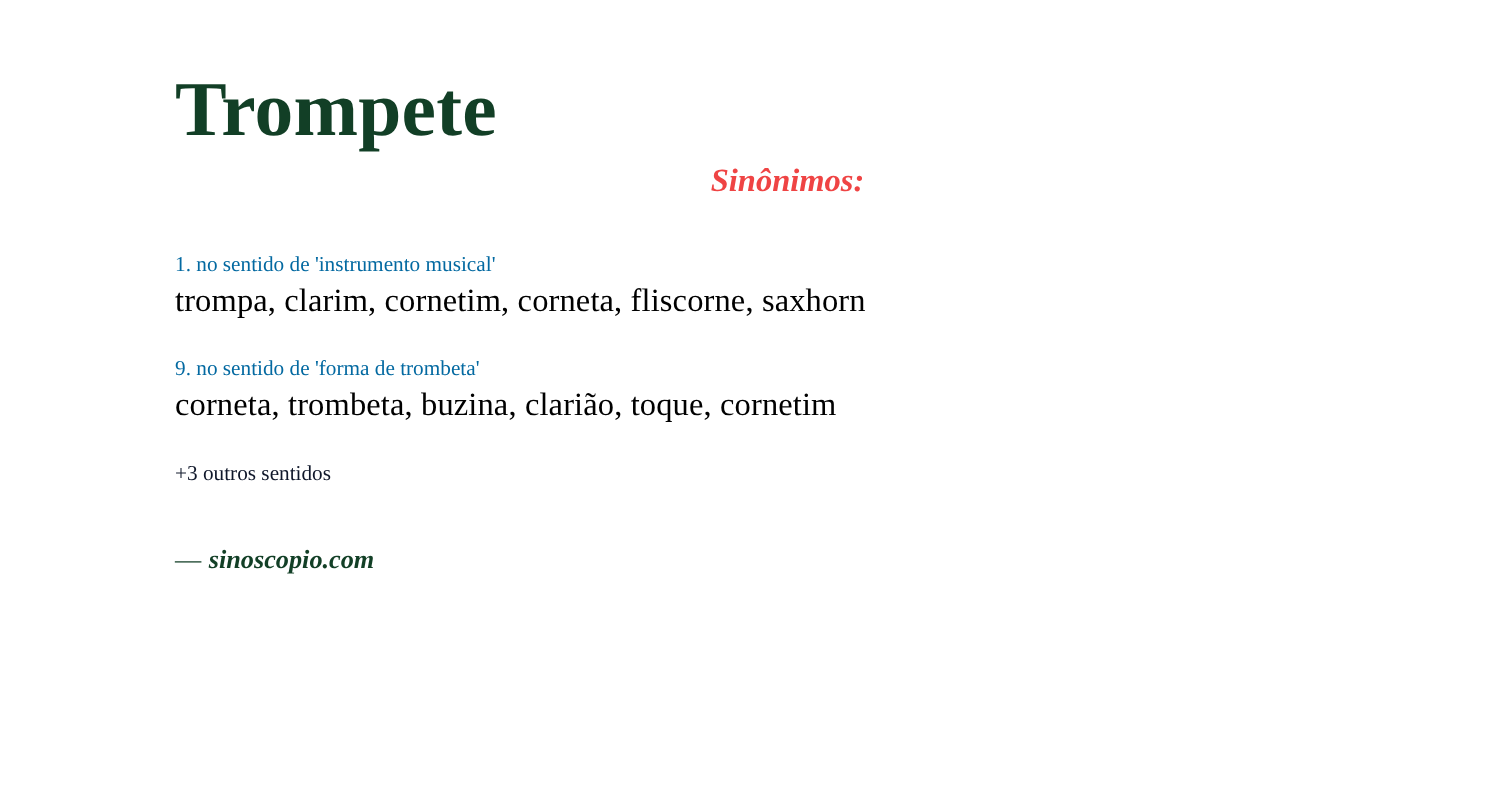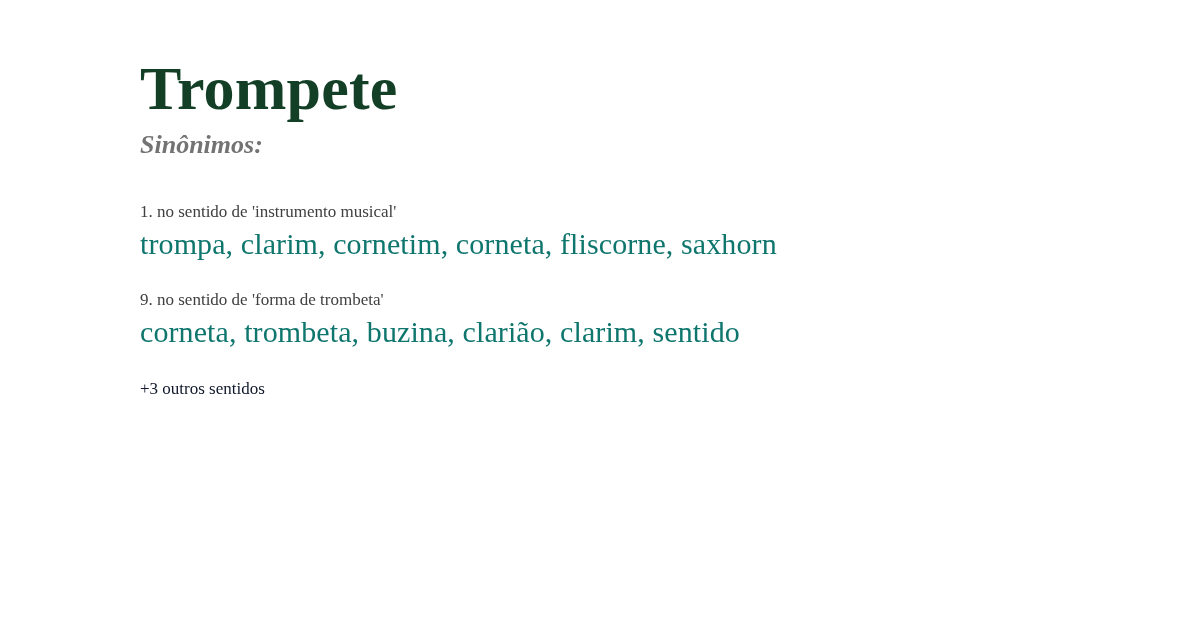--- a/index.html
+++ b/index.html
@@ -28,39 +28,40 @@
     color: #123f26;
     line-height: 1.05;
     margin: 0;
     letter-spacing: 0.2px;
   }
   .subtitle {
     font-family: "Liberation Serif", "DejaVu Serif", serif;
     font-size: 26px;
     font-weight: bold;
     font-style: italic;
-    color: #737373;
+    color: #ef4444;
     margin: 10px 0 0 0;
     line-height: 1.1;
+    text-align: center;
   }
   .senses {
     margin-top: 42px;
   }
   .sense {
     margin-bottom: 27px;
   }
   .sense-label {
     font-size: 17px;
-    color: #404040;
+    color: #0369a1;
     line-height: 1.2;
     margin-bottom: 3px;
   }
   .sense-words {
-    font-size: 30px;
-    color: #0f766e;
+    font-size: 26px;
+    color: #000000;
     line-height: 1.25;
     letter-spacing: 0.1px;
   }
   .more {
     font-size: 17px;
     color: #0f172a;
     margin-top: 29px;
   }
   .source {
     margin-top: 46px;
@@ -85,22 +86,25 @@
 
   <div class="senses">
 
     <div class="sense">
       <div class="sense-label">1. no sentido de 'instrumento musical'</div>
       <div class="sense-words">trompa, clarim, cornetim, corneta, fliscorne, saxhorn</div>
     </div>
 
     <div class="sense">
       <div class="sense-label">9. no sentido de 'forma de trombeta'</div>
-      <div class="sense-words">corneta, trombeta, buzina, clarião, clarim, sentido</div>
+      <div class="sense-words">corneta, trombeta, buzina, clarião, toque, cornetim</div>
     </div>
 
 
   </div>
 
   <div class="more">+3 outros sentidos</div>
 
+  <div class="source">
+    <span class="dash">—</span><span>sinoscopio.com</span>
+  </div>
 
 </div>
 
 </body></html>

